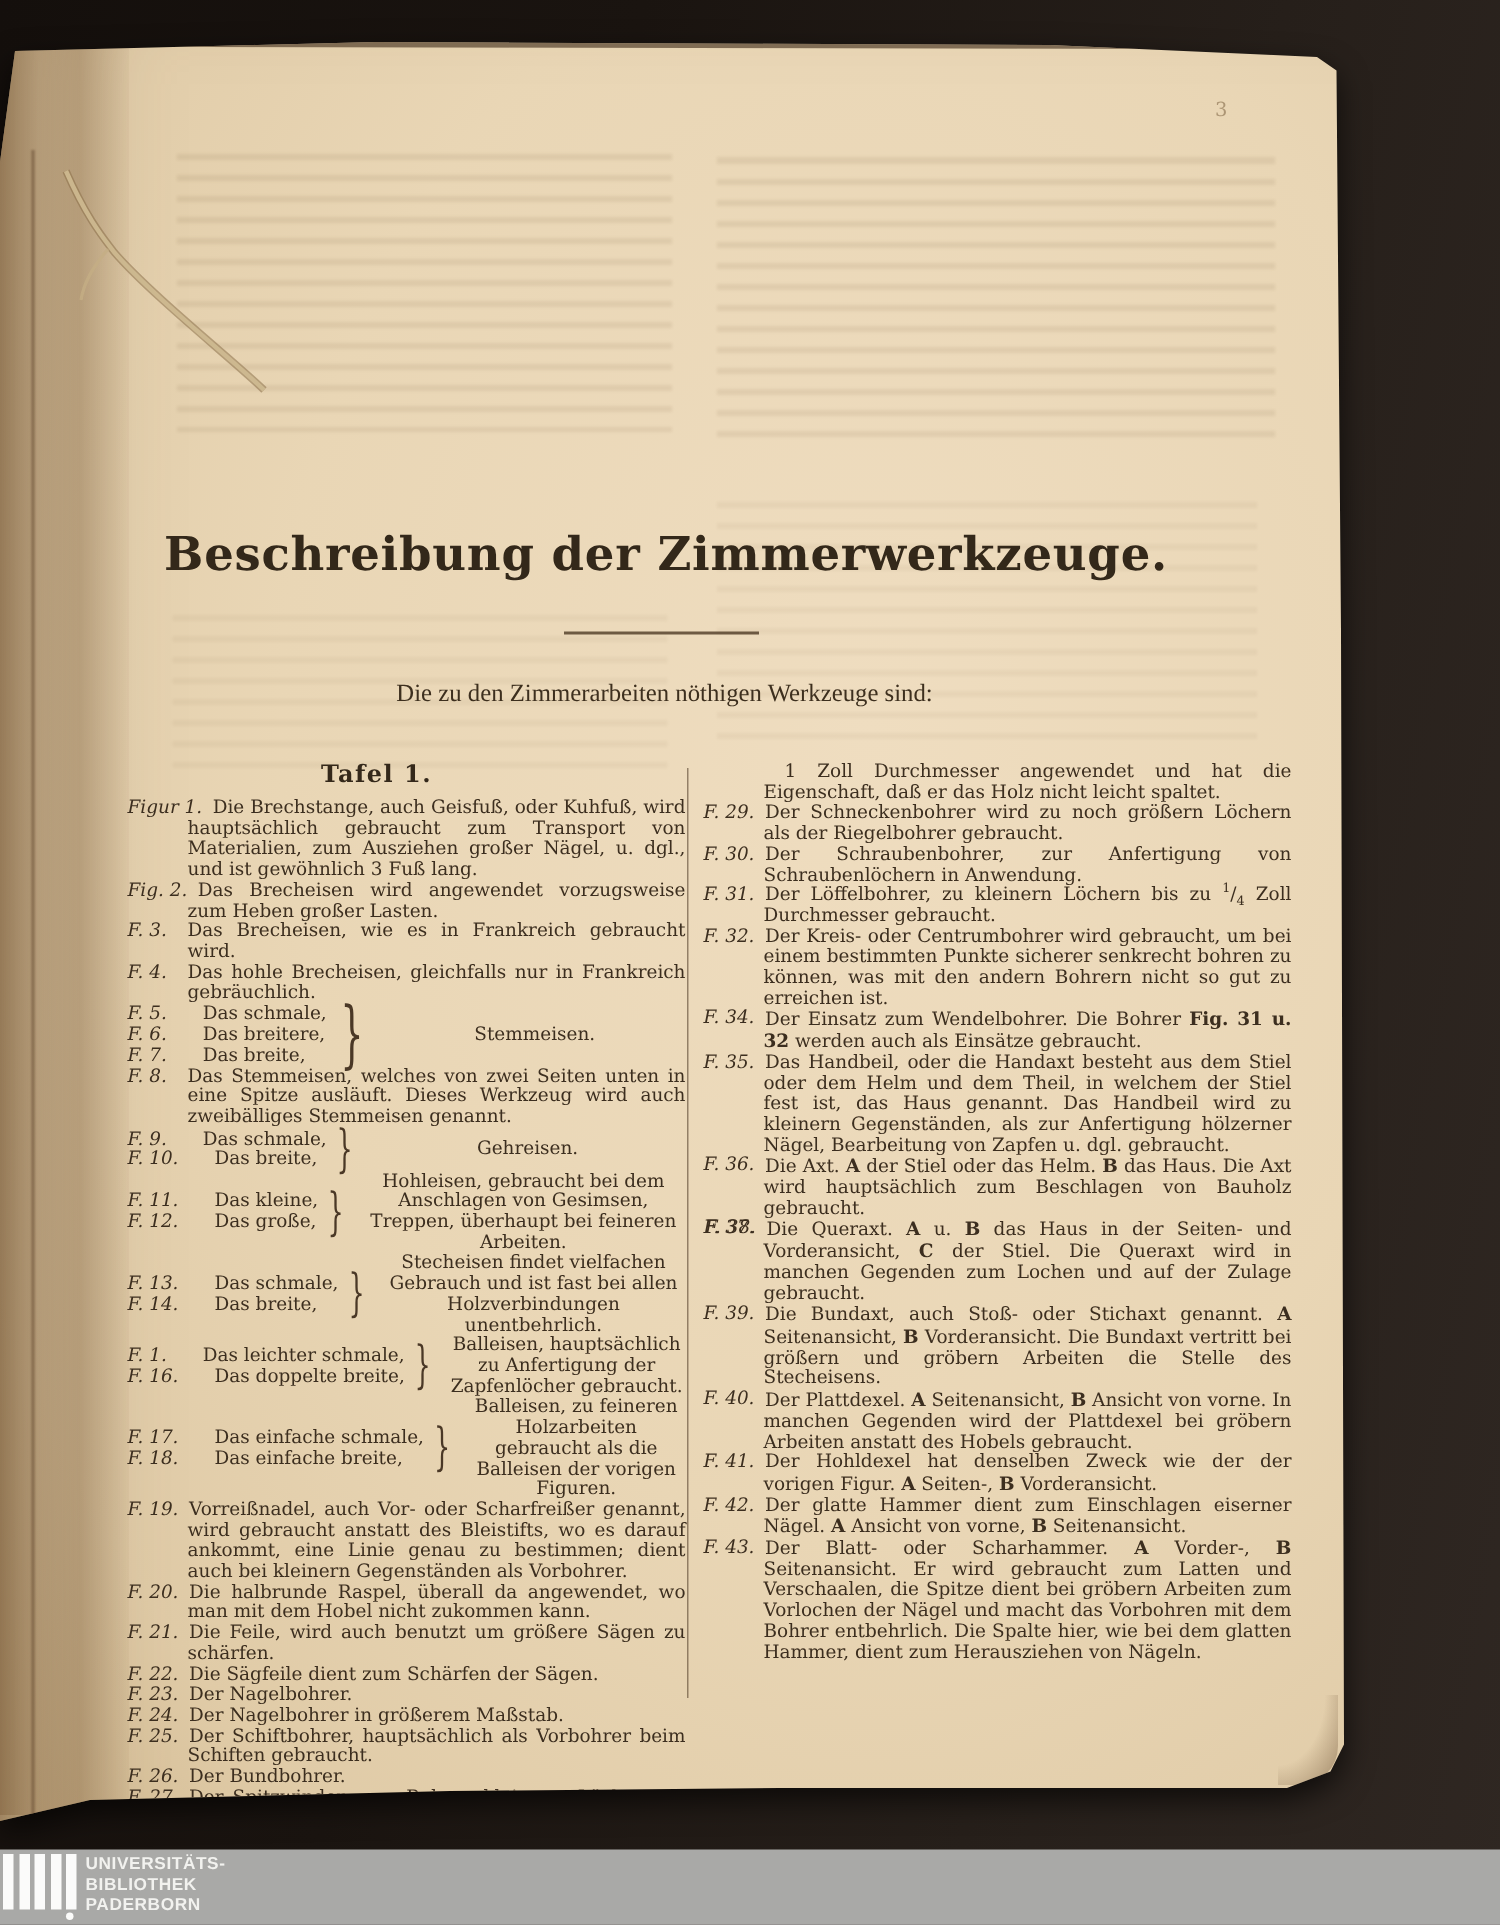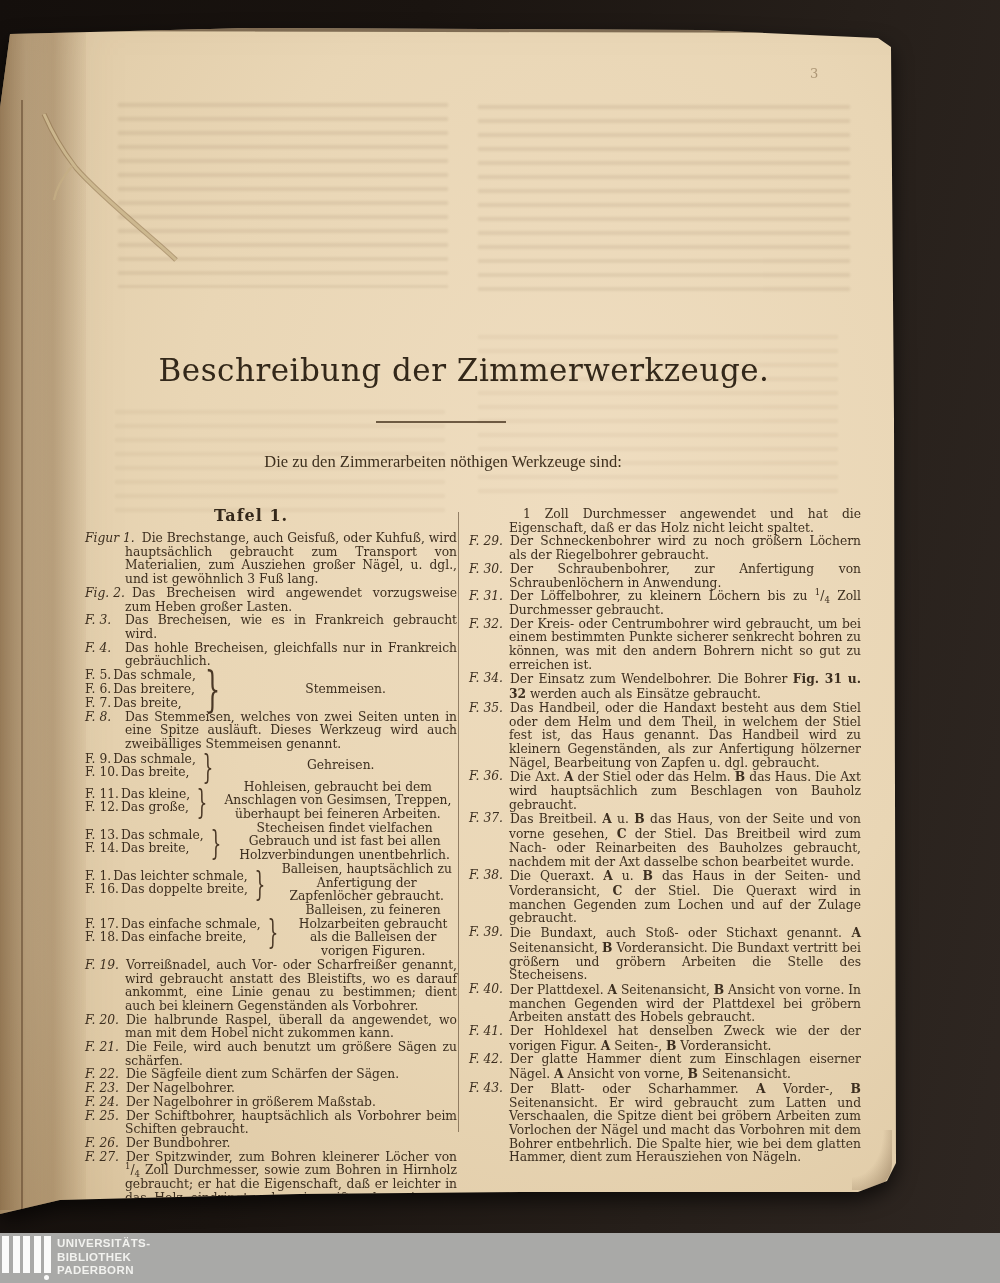--- a/index.html
+++ b/index.html
@@ -26,37 +26,37 @@
   .corner-curl{position:absolute;left:852px;top:1130px;width:40px;height:60px;
     background:radial-gradient(ellipse at 0% 0%,transparent 55%,rgba(96,68,40,.5) 100%);border-bottom-right-radius:26px;}
   
   .ghost{position:absolute;opacity:.12;filter:blur(1.1px);
     background:repeating-linear-gradient(180deg,transparent 0 5px,rgba(112,86,55,.8) 5px 9px,transparent 9px 14px);}
   .ghost.weak{opacity:.07;}
   
   .thread{position:absolute;left:26px;top:108px;}
   
   .pagenum{position:absolute;left:810px;top:66px;font-size:13px;color:rgba(122,96,64,.55);}
-  .main-title{position:absolute;left:464px;top:352px;transform:translateX(-50%);
-    white-space:nowrap;font-size:31px;font-weight:normal;color:#33281a;letter-spacing:.5px;}
+  .main-title{position:absolute;left:444px;top:352px;transform:translateX(-50%);
+    white-space:nowrap;font-size:31px;font-weight:bold;color:#33281a;letter-spacing:.5px;}
   .title-divider{position:absolute;left:376px;top:421px;width:130px;height:2px;background:#4d3a24;opacity:.8;}
   .subtitle{position:absolute;left:443px;top:452px;transform:translateX(-50%);
     white-space:nowrap;font-size:16.5px;color:#3d2f1e;font-family:Liberation Serif, serif;}
   .columns{position:absolute;left:85px;top:506px;width:776px;display:flex;color:#3c2e1f;}
   .col-left{width:372px;}
   .col-right{width:392px;margin-left:12px;padding-top:2px;}
   .col-divider{position:absolute;left:372.5px;top:6px;width:1px;height:620px;background:rgba(72,53,33,.55);}
   .tafel-heading{text-align:center;font-weight:bold;font-size:16px;letter-spacing:1px;margin:0 40px 7px 0;color:#34281a;}
   .entry{padding-left:40px;text-align:justify;font-size:12.3px;line-height:13.7px;}
   .entry .lbl{float:left;margin-left:-40px;margin-right:7px;font-style:italic;white-space:nowrap;}
   .entry.cont{text-indent:14px;}
   .egroup{display:flex;align-items:center;font-size:12.3px;line-height:13.7px;}
   .egroup .gitems{flex:0 0 auto;}
   .egroup .gitems div{white-space:nowrap;}
-  .egroup .gitems .lbl{margin-right:2px;}
+  .egroup .gitems .lbl{font-style:italic;margin-right:24px;}
   .egroup .brace{flex:0 0 auto;line-height:.85;transform:scaleX(.5);transform-origin:center;margin:0 1px;color:#4a3826;}
   .egroup .gshared{flex:1 1 auto;padding-left:5px;text-align:center;}
   sup,sub{font-size:8.5px;line-height:0;}
   b{font-weight:bold;font-style:normal;}
   
   .banner{position:absolute;left:0;top:1233px;width:1000px;height:50px;background:#a9a9a7;z-index:10;}
   .bars{position:absolute;left:2px;top:3px;height:40px;}
   .bars i{display:inline-block;width:7px;height:37px;background:#fbfbfa;margin-right:3.5px;vertical-align:top;}
   .bars .dot{position:absolute;left:42px;top:39px;width:5px;height:5px;border-radius:50%;background:#fbfbfa;}
   .banner-text{position:absolute;left:57px;top:4px;
@@ -163,21 +163,21 @@
       <div class="col-right">
         <div id="right-entries">
             <div class="entry cont"><span>1 Zoll Durchmesser angewendet und hat die Eigenschaft, daß er das Holz nicht leicht spaltet.</span></div>
             <div class="entry"><span class="lbl">F. 29.</span><span>Der Schneckenbohrer wird zu noch größern Löchern als der Riegelbohrer gebraucht.</span></div>
             <div class="entry"><span class="lbl">F. 30.</span><span>Der Schraubenbohrer, zur Anfertigung von Schraubenlöchern in Anwendung.</span></div>
             <div class="entry"><span class="lbl">F. 31.</span><span>Der Löffelbohrer, zu kleinern Löchern bis zu <sup>1</sup>/<sub>4</sub> Zoll Durchmesser gebraucht.</span></div>
             <div class="entry"><span class="lbl">F. 32.</span><span>Der Kreis- oder Centrumbohrer wird gebraucht, um bei einem bestimmten Punkte sicherer senkrecht bohren zu können, was mit den andern Bohrern nicht so gut zu erreichen ist.</span></div>
             <div class="entry"><span class="lbl">F. 34.</span><span>Der Einsatz zum Wendelbohrer. Die Bohrer <b>Fig. 31 u. 32</b> werden auch als Einsätze gebraucht.</span></div>
             <div class="entry"><span class="lbl">F. 35.</span><span>Das Handbeil, oder die Handaxt besteht aus dem Stiel oder dem Helm und dem Theil, in welchem der Stiel fest ist, das Haus genannt. Das Handbeil wird zu kleinern Gegenständen, als zur Anfertigung hölzerner Nägel, Bearbeitung von Zapfen u. dgl. gebraucht.</span></div>
             <div class="entry"><span class="lbl">F. 36.</span><span>Die Axt. <b>A</b> der Stiel oder das Helm. <b>B</b> das Haus. Die Axt wird hauptsächlich zum Beschlagen von Bauholz gebraucht.</span></div>
-            <div class="entry"><span class="lbl">F. 37.</span><span>Das Breitbeil. <b>A</b> u. <b>B</b> das Haus, von der Seite und von vorne gesehen, <b>C</b> der Stiel. Das Breitbeil wird zum Nach- oder Reinarbeiten des Bauholzes gebraucht, nachdem mit der Axt dasselbe schon bearbeitet wurde.</span></div>
+            <div class="entry"><span class="lbl">F. 37.</span></div>
             <div class="entry"><span class="lbl">F. 38.</span><span>Die Queraxt. <b>A</b> u. <b>B</b> das Haus in der Seiten- und Vorderansicht, <b>C</b> der Stiel. Die Queraxt wird in manchen Gegenden zum Lochen und auf der Zulage gebraucht.</span></div>
             <div class="entry"><span class="lbl">F. 39.</span><span>Die Bundaxt, auch Stoß- oder Stichaxt genannt. <b>A</b> Seitenansicht, <b>B</b> Vorderansicht. Die Bundaxt vertritt bei größern und gröbern Arbeiten die Stelle des Stecheisens.</span></div>
             <div class="entry"><span class="lbl">F. 40.</span><span>Der Plattdexel. <b>A</b> Seitenansicht, <b>B</b> Ansicht von vorne. In manchen Gegenden wird der Plattdexel bei gröbern Arbeiten anstatt des Hobels gebraucht.</span></div>
             <div class="entry"><span class="lbl">F. 41.</span><span>Der Hohldexel hat denselben Zweck wie der der vorigen Figur. <b>A</b> Seiten-, <b>B</b> Vorderansicht.</span></div>
             <div class="entry"><span class="lbl">F. 42.</span><span>Der glatte Hammer dient zum Einschlagen eiserner Nägel. <b>A</b> Ansicht von vorne, <b>B</b> Seitenansicht.</span></div>
             <div class="entry"><span class="lbl">F. 43.</span><span>Der Blatt- oder Scharhammer. <b>A</b> Vorder-, <b>B</b> Seitenansicht. Er wird gebraucht zum Latten und Verschaalen, die Spitze dient bei gröbern Arbeiten zum Vorlochen der Nägel und macht das Vorbohren mit dem Bohrer entbehrlich. Die Spalte hier, wie bei dem glatten Hammer, dient zum Herausziehen von Nägeln.</span></div>
           </div>
       </div>
     </div>
   </div>

